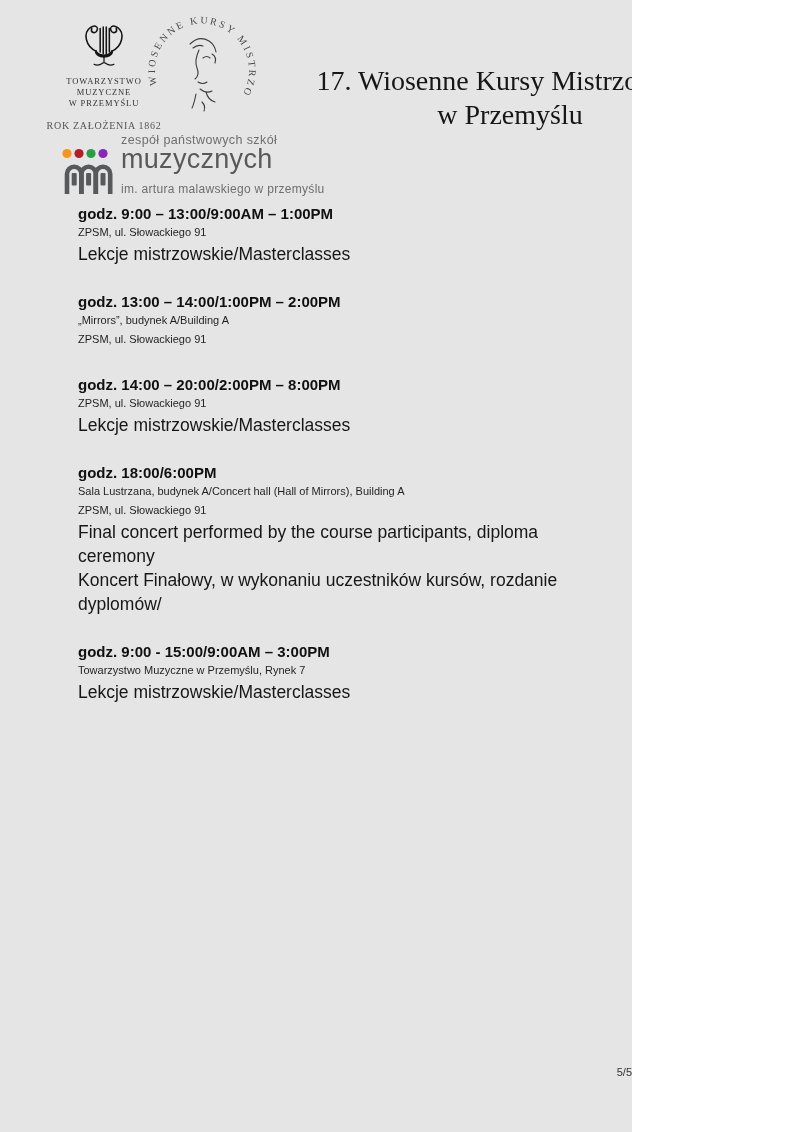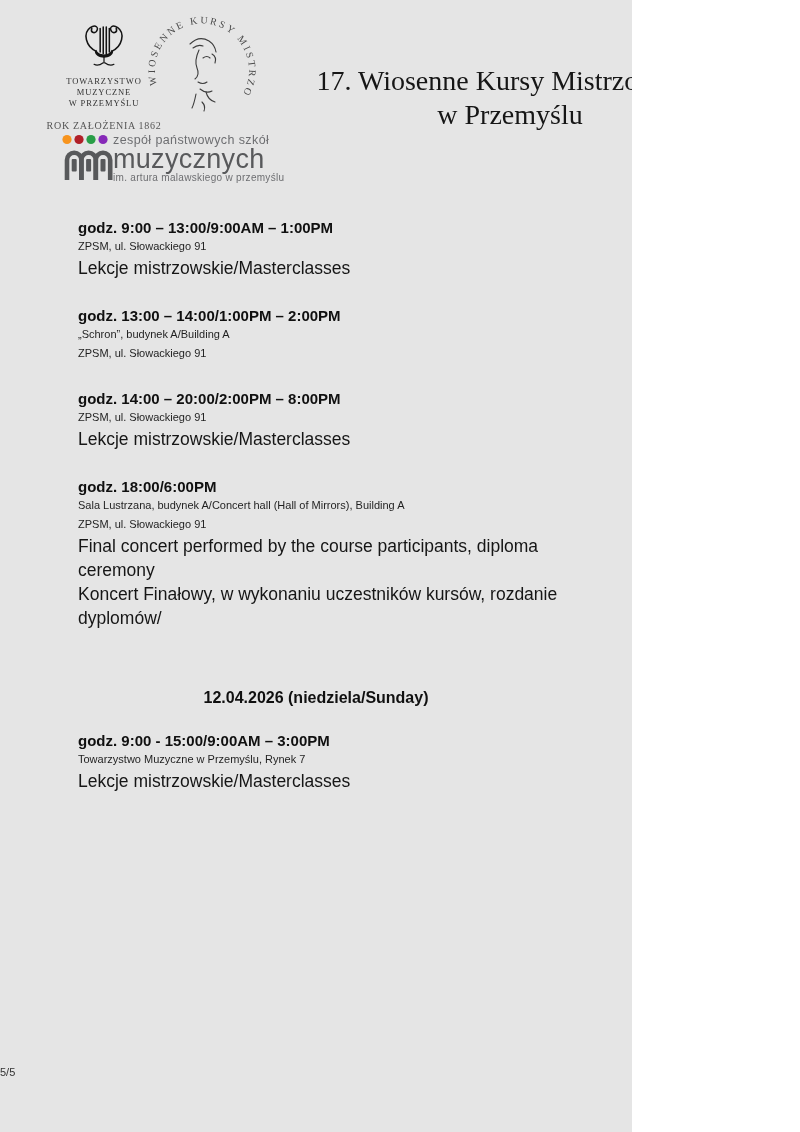--- a/index.html
+++ b/index.html
@@ -28,53 +28,53 @@
 
   .logo-stamp { position: absolute; left: 146px; top: 10px; }
   .stamp-text {
     font-family: "Liberation Serif", serif;
     font-size: 10px; letter-spacing: 2.4px; fill: #4a4a4a;
   }
   .sketch { stroke: #3c3c3c; stroke-width: 1.1; fill: none; stroke-linecap: round; }
 
   .logo-school {
     position: absolute; left: 62px; top: 131px;
-    display: flex; align-items: center; 
+    display: flex; align-items: flex-end; gap: 8px;
   }
   .school-glyphs { display: flex; flex-direction: column; gap: 1px; }
   .school-text { padding-top: 2px; }
   .school-line1 { font-size: 12.5px; color: #6d6e71; letter-spacing: 0.4px; line-height: 14px; }
   .school-line2 { font-size: 27px; color: #58595b; line-height: 25px; letter-spacing: 0.3px; }
-  .school-line3 { font-size: 10px; color: #6d6e71; letter-spacing: 0.3px; line-height: 11px; }
+  .school-line3 { font-size: 12px; color: #6d6e71; letter-spacing: 0.3px; line-height: 11px; margin-top: 12px; }
 
   .title {
     position: absolute; left: 280px; top: 64px; width: 460px;
     margin: 0; text-align: center;
     font-family: "Liberation Serif", serif;
     font-size: 28px; font-weight: 400; line-height: 34px;
     color: #161616;
   }
 
   
   .day-header {
     margin: 0 0 22px 0;
     text-align: center;
     font-size: 16px; font-weight: bold; color: #101010;
     line-height: 22px;
   }
   .day-header.day2 { margin-top: 57px; }
 
   .event { margin: 0 40px 26px 78px; }
-  .event .time    { font-size: 15px; font-weight: bold; line-height: 19px; color: #101010; margin-top: 14px; }
+  .event .time    { font-size: 15px; font-weight: bold; line-height: 19px; color: #101010; }
   .event .detail  { font-size: 11px; line-height: 19px; color: #1f1f1f; }
   .event .activity{ font-size: 17.5px; line-height: 24px; color: #161616; }
 
   .page-number {
     position: absolute; top: 1066px; left: 0; width: 100%;
-    text-align: left; font-size: 11px; color: #333;
+    text-align: right; font-size: 11px; color: #333;
   }
 </style>
 </head>
 <body>
 
 <div class="page">
 
   <div class="header">
 
     <div class="logo-society">
@@ -158,39 +158,38 @@
 
 
     <section class="event">
       <div class="time">godz. 9:00 – 13:00/9:00AM – 1:00PM</div>
       <div class="detail">ZPSM, ul. Słowackiego 91</div>
       <div class="activity">Lekcje mistrzowskie/Masterclasses</div>
     </section>
 
     <section class="event">
       <div class="time">godz. 13:00 – 14:00/1:00PM – 2:00PM</div>
-      <div class="detail">„Schron”, budynek A/Building A</div>
+      <div class="detail">„Mirrors”, budynek A/Building A</div>
       <div class="detail">ZPSM, ul. Słowackiego 91</div>
     </section>
 
     <section class="event">
       <div class="time">godz. 14:00 – 20:00/2:00PM – 8:00PM</div>
       <div class="detail">ZPSM, ul. Słowackiego 91</div>
       <div class="activity">Lekcje mistrzowskie/Masterclasses</div>
     </section>
 
     <section class="event">
       <div class="time">godz. 18:00/6:00PM</div>
       <div class="detail">Sala Lustrzana, budynek A/Concert hall (Hall of Mirrors), Building A</div>
       <div class="detail">ZPSM, ul. Słowackiego 91</div>
       <div class="activity">Final concert performed by the course participants, diploma ceremony</div>
       <div class="activity">Koncert Finałowy, w wykonaniu uczestników kursów, rozdanie dyplomów/</div>
     </section>
 
-    <h2 class="day-header day2">12.04.2026 (niedziela/Sunday)</h2>
 
     <section class="event">
       <div class="time">godz. 9:00 - 15:00/9:00AM – 3:00PM</div>
       <div class="detail">Towarzystwo Muzyczne w Przemyślu, Rynek 7</div>
       <div class="activity">Lekcje mistrzowskie/Masterclasses</div>
     </section>
 
   </main>
 
   <footer class="page-number">5/5</footer>

